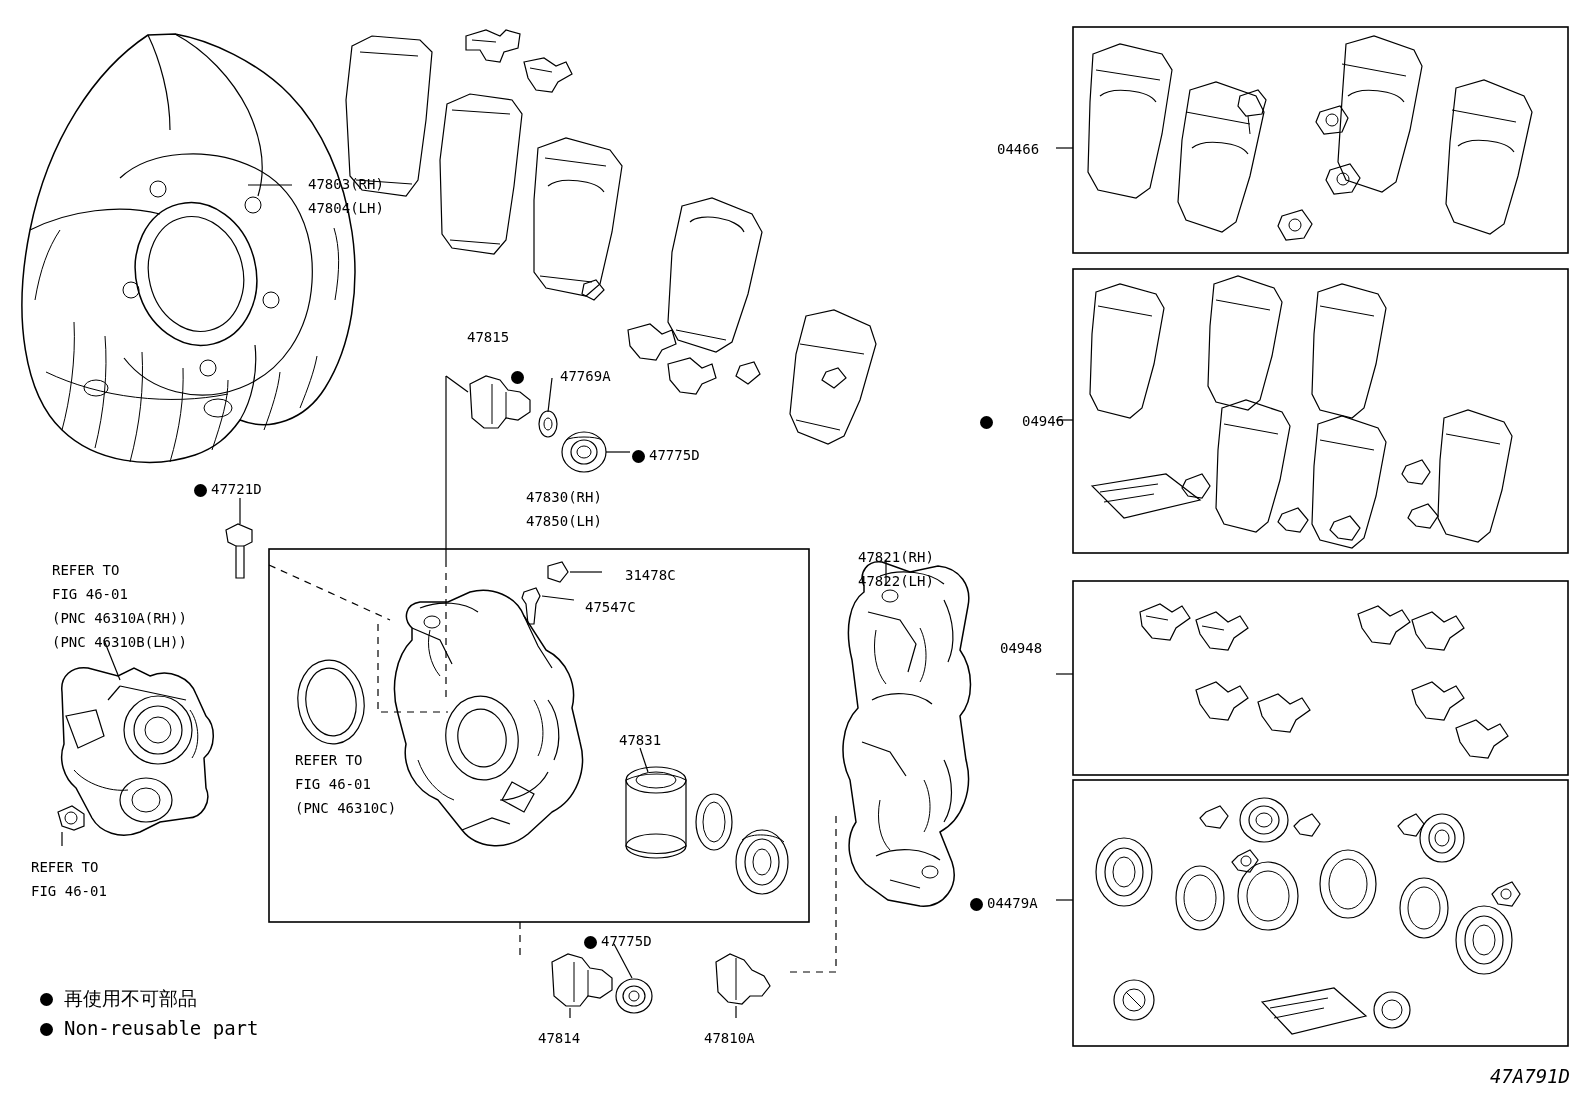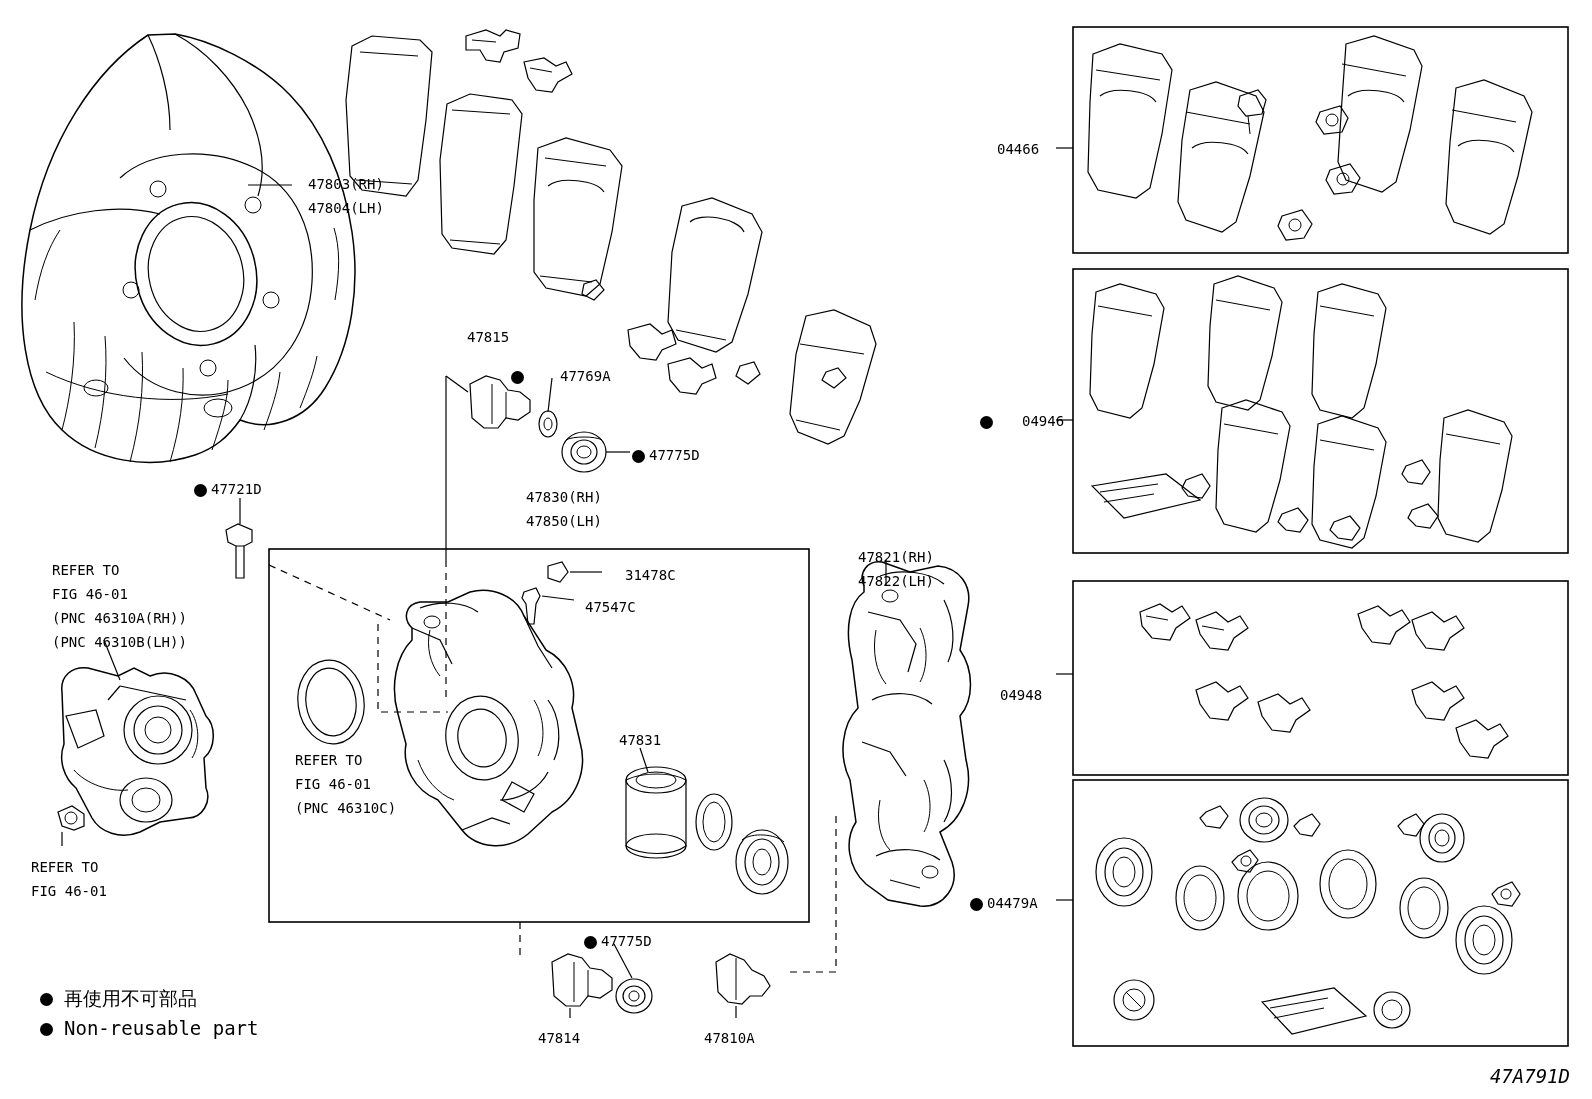--- a/index.html
+++ b/index.html
@@ -426,21 +426,21 @@
 <div class="lbl" style="left:601px;top:929px;">47775D</div>
 
 <div class="lbl" style="left:538px;top:1026px;">47814</div>
 <div class="lbl" style="left:704px;top:1026px;">47810A</div>
 
 <div class="lbl" style="left:997px;top:137px;">04466</div>
 
 <div class="dot" style="left:980px;top:416px;"></div>
 <div class="lbl" style="left:1022px;top:409px;">04946</div>
 
-<div class="lbl" style="left:1000px;top:683px;text-align:right;">04948</div>
+<div class="lbl" style="left:1000px;top:636px;text-align:right;">04948</div>
 
 <div class="dot" style="left:970px;top:898px;"></div>
 <div class="lbl" style="left:987px;top:891px;">04479A</div>
 
 <div class="legend">
   <div class="row">
     <div class="dot"></div>
     <span class="jp">再使用不可部品</span>
   </div>
   <div class="row">

